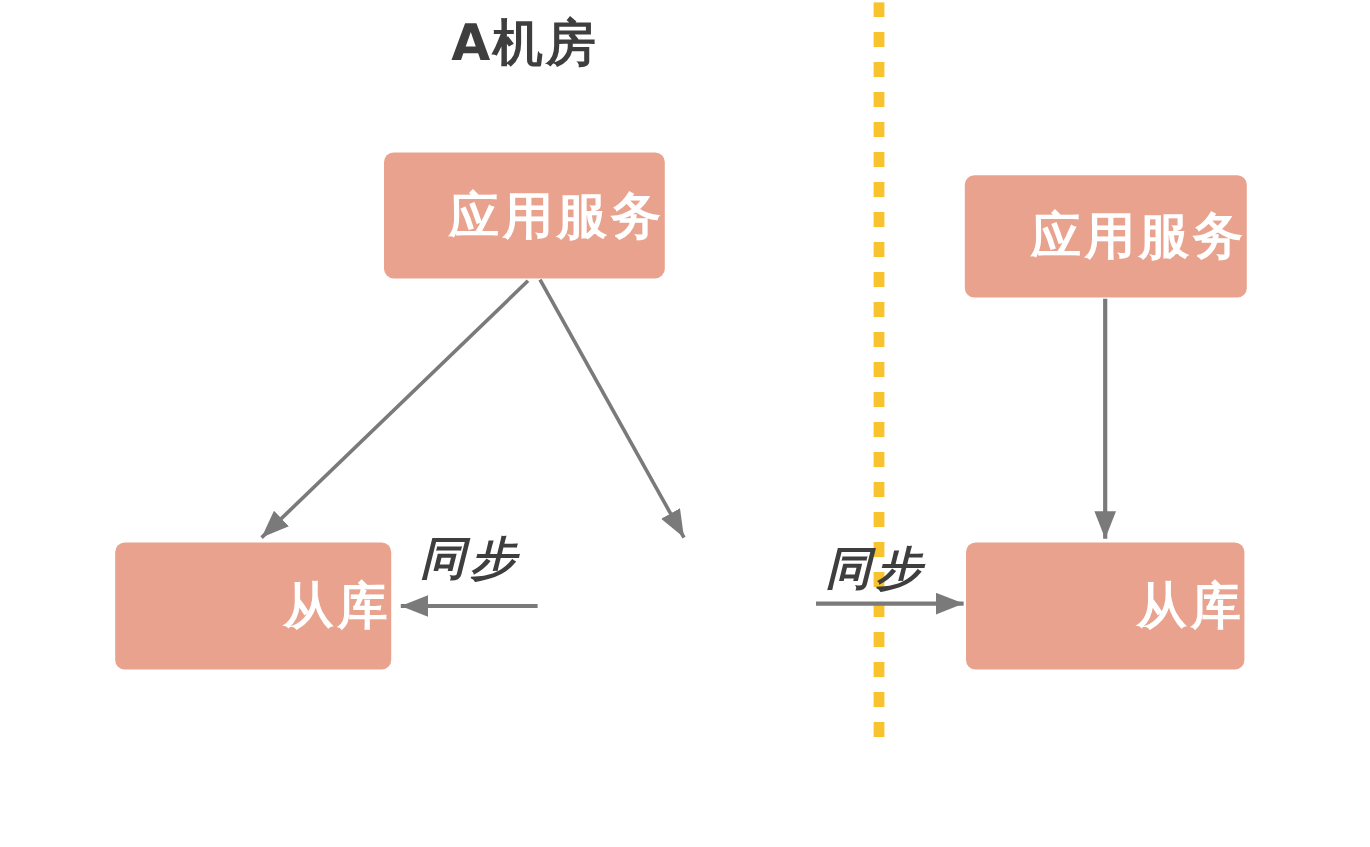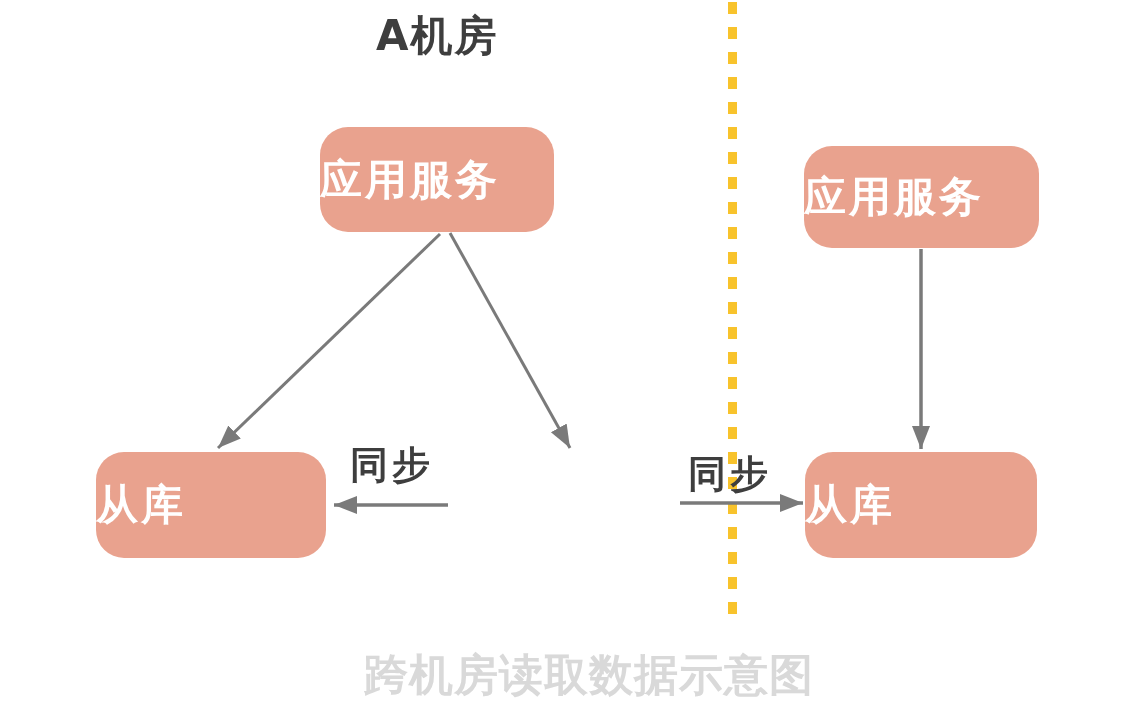--- a/index.html
+++ b/index.html
@@ -47,24 +47,24 @@
     letter-spacing: 2px;
     white-space: nowrap;
   }
   .zone-a { left: 364px; top: 8px; }
   .zone-b { left: 854px; top: 12px; }
 
   
   .node {
     position: absolute;
     background: var(--node_fill);
-    border-radius: 28px;
+    border-radius: 8px;
     display: flex;
     align-items: center;
-    justify-content: flex-start;
+    justify-content: flex-end;
   }
   .node .node-label {
     color: var(--node_text);
     font-size: 42px;
     font-weight: 600;
     letter-spacing: 3px;
     white-space: nowrap;
   }
   .node-a-app    { left: 308px; top: 127px; width: 234px; height: 105px; }
   .node-b-app    { left: 792px; top: 146px; width: 235px; height: 102px; }
@@ -73,20 +73,21 @@
   .node-b-slave  { left: 793px; top: 452px; width: 232px; height: 106px; }
 
   
   .sync-label {
     position: absolute;
     font-size: 38px;
     font-weight: 600;
     color: var(--label_text);
     letter-spacing: 4px;
     white-space: nowrap;
+    font-style: italic;
   }
   .sync-left  { left: 338px; top: 440px; }
   .sync-right { left: 676px; top: 449px; }
 
   
   .caption {
     position: absolute;
     left: 352px;
     top: 646px;
     font-size: 44px;
@@ -138,15 +139,14 @@
   <div class="node node-a-slave">
     <span class="node-label">从库</span>
   </div>
   <div class="node node-b-slave">
     <span class="node-label">从库</span>
   </div>
 
   <div class="sync-label sync-left">同步</div>
   <div class="sync-label sync-right">同步</div>
 
-  <div class="caption">跨机房读取数据示意图</div>
 
 </div>
 
 </body></html>

